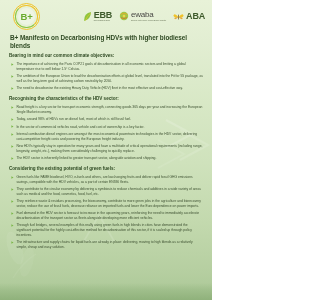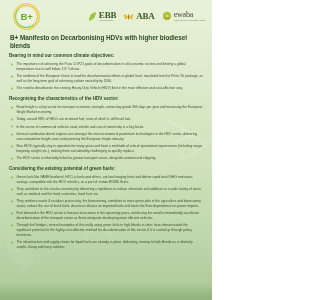--- a/index.html
+++ b/index.html
@@ -86,21 +86,20 @@
     font-size:9.5px; font-weight:bold;
     color:#6aab2e;
     letter-spacing:-.3px;
     line-height:1;
   }
 
   .partner-logos {
     display:flex;
     align-items:center;
     gap:7px;
-    font-family:Liberation Serif, serif;
   }
   .plogo {
     display:flex;
     align-items:center;
     gap:2px;
   }
   .plogo .pmark { flex:none; display:block; }
   .plogo .ptext {
     font-size:9px;
     font-weight:bold;
@@ -223,54 +222,54 @@
       <div class="plogo">
         <span class="pmark">
           <svg width="9" height="11" viewBox="0 0 9 11">
             <path d="M1 10 Q1 2 8 1 Q8 8 1 10 Z" fill="#8dc63f"></path>
             <path d="M2.5 9.5 Q4 5 7.5 2.2" stroke="#e8c32a" stroke-width=".7" fill="none"></path>
           </svg>
         </span>
         <span class="stacked">
           <span class="ptext">EBB</span>
           <span class="psub">European Biodiesel Board</span>
+        </span>
+      </div>
+
+      <div class="plogo ewaba">
+        <span class="pmark">
+          <svg width="10" height="11" viewBox="0 0 10 11">
+            <circle cx="5" cy="5" r="4.2" fill="#9ec94a"></circle>
+            <path d="M1.6 3.3 Q5 1.4 8.4 3.3" stroke="#e0a92c" stroke-width=".9" fill="none"></path>
+            <path d="M2 6.6 Q5 8.6 8 6.6" stroke="#d4752a" stroke-width=".9" fill="none"></path>
+            <circle cx="5" cy="5" r="1.3" fill="#f2d34a"></circle>
+          </svg>
+        </span>
+        <span class="stacked">
+          <span class="ptext">ewaba</span>
+          <span class="psub">European Waste-based &amp; Advanced Biofuels Association</span>
         </span>
       </div>
 
       <div class="plogo">
         <span class="pmark">
           <svg width="11" height="10" viewBox="0 0 11 10">
             <path d="M5.5 5 Q1.5 0.6 0.7 3.2 Q0.2 6 5.5 5 Z" fill="#f0c32a"></path>
             <path d="M5.5 5 Q9.5 0.6 10.3 3.2 Q10.8 6 5.5 5 Z" fill="#f0c32a"></path>
             <path d="M5.5 5 Q2.4 8.2 1.4 6.6 Q1 4.8 5.5 5 Z" fill="#e3a83a"></path>
             <path d="M5.5 5 Q8.6 8.2 9.6 6.6 Q10 4.8 5.5 5 Z" fill="#e3a83a"></path>
             <rect x="5.1" y="2.4" width=".8" height="5.2" rx=".4" fill="#7a6a33"></rect>
           </svg>
         </span>
         <span class="stacked">
           <span class="ptext">ABA</span>
           <span class="psub"></span>
         </span>
       </div>
 
-      <div class="plogo ewaba">
-        <span class="pmark">
-          <svg width="10" height="11" viewBox="0 0 10 11">
-            <circle cx="5" cy="5" r="4.2" fill="#9ec94a"></circle>
-            <path d="M1.6 3.3 Q5 1.4 8.4 3.3" stroke="#e0a92c" stroke-width=".9" fill="none"></path>
-            <path d="M2 6.6 Q5 8.6 8 6.6" stroke="#d4752a" stroke-width=".9" fill="none"></path>
-            <circle cx="5" cy="5" r="1.3" fill="#f2d34a"></circle>
-          </svg>
-        </span>
-        <span class="stacked">
-          <span class="ptext">ewaba</span>
-          <span class="psub">European Waste-based &amp; Advanced Biofuels Association</span>
-        </span>
-      </div>
-
     </div>
   </div>
 
   <div class="title-wrap">
     <div class="title">B+ Manifesto on Decarbonising HDVs with higher biodiesel blends</div>
   </div>
 
   <div class="body">
 
     <div class="section">

